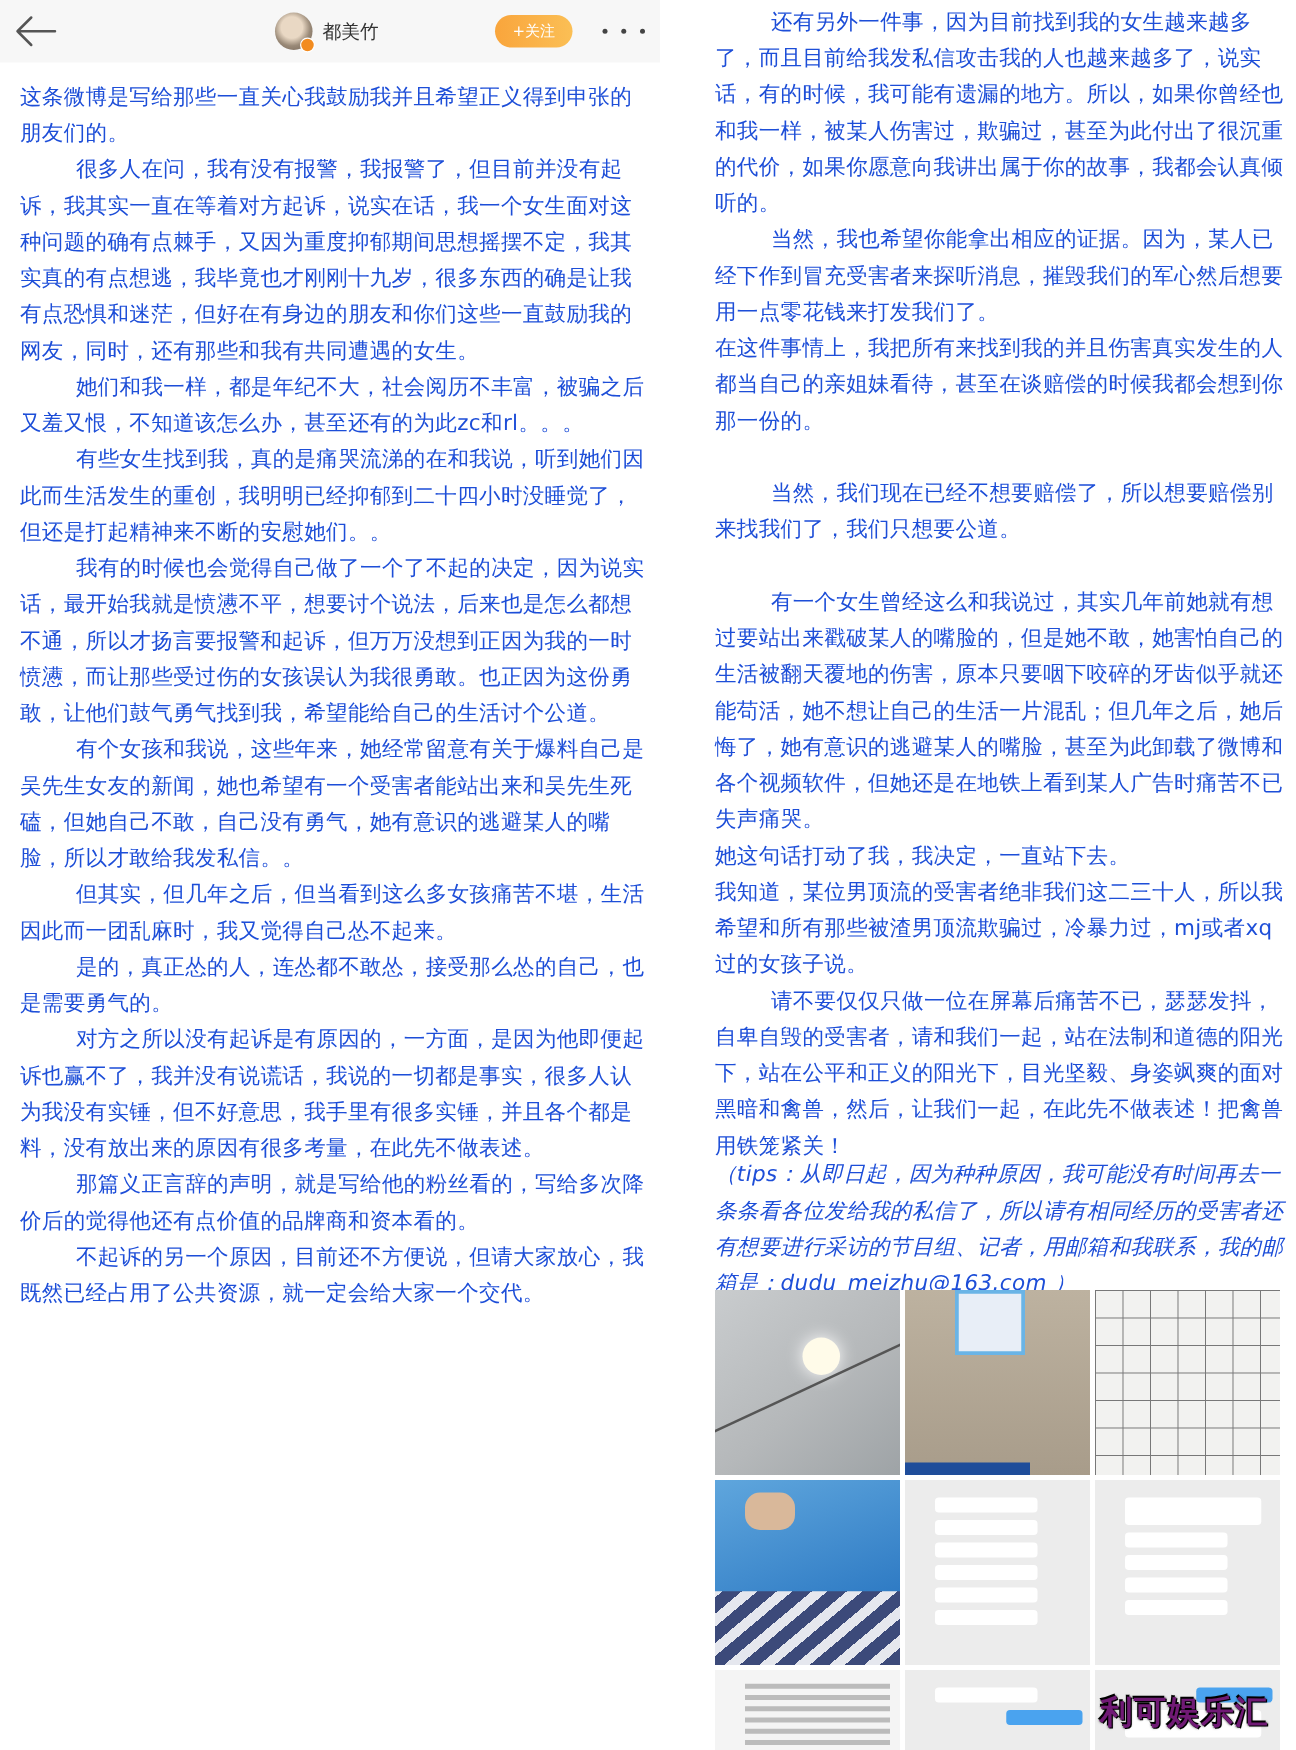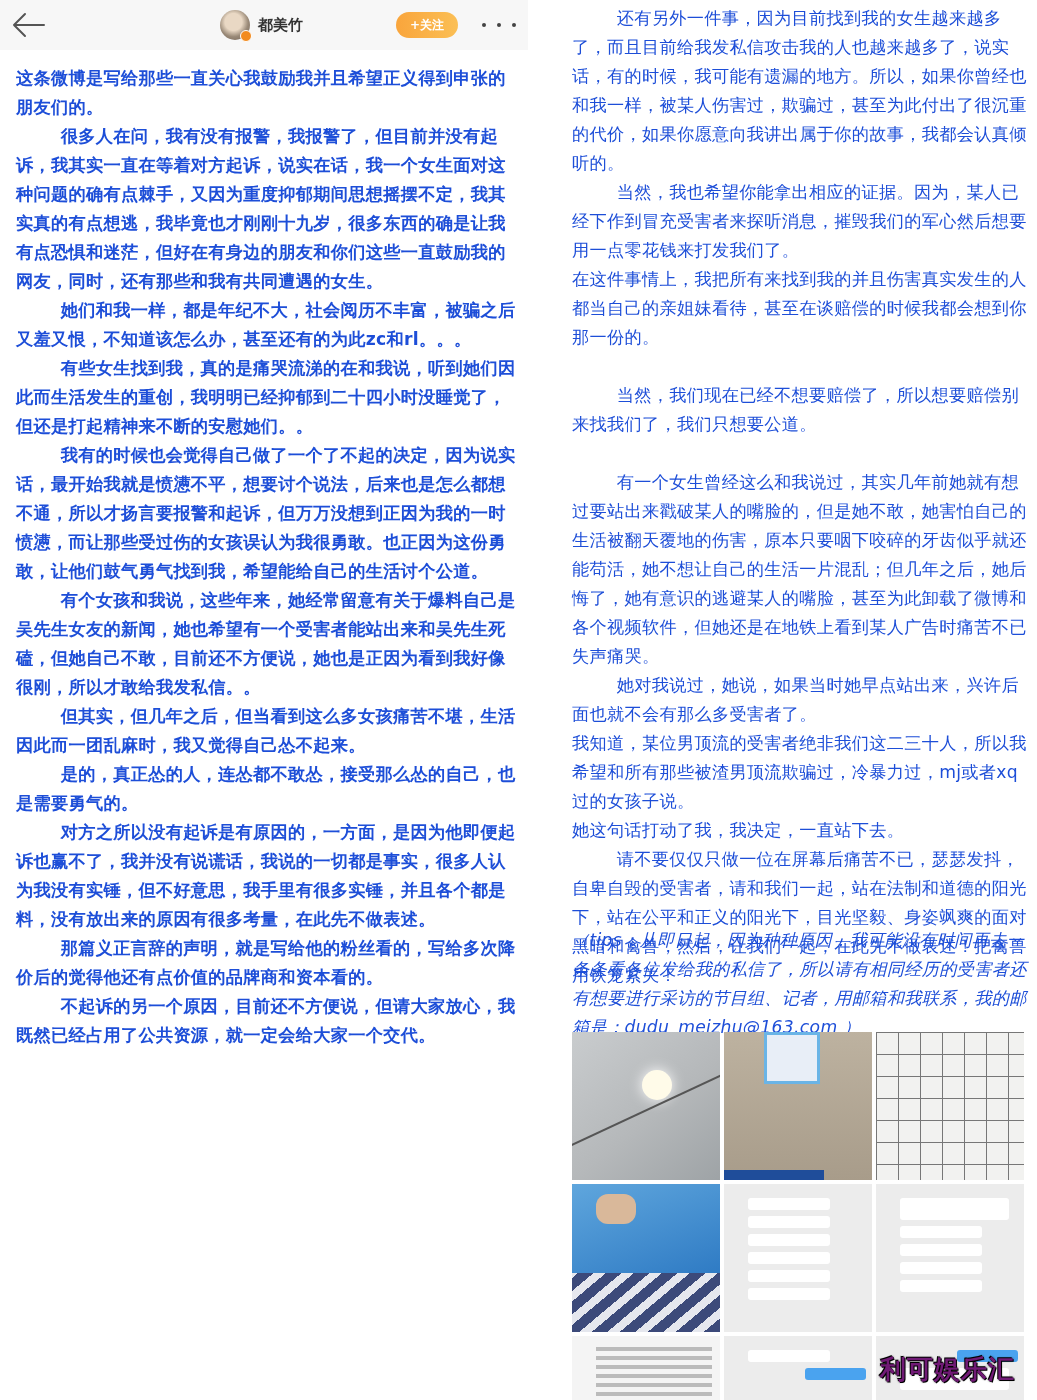--- a/index.html
+++ b/index.html
@@ -1,19 +1,19 @@
 <!DOCTYPE html>
 <html><head>
 <meta charset="utf-8">
 <style>
   * { box-sizing: border-box; margin: 0; padding: 0; }
   html, body { width: 1037px; height: 1400px; background: #ffffff; overflow: hidden; }
   body { font-family: "DejaVu Sans", "Liberation Sans", sans-serif; color: #222; position: relative; }
 
-  .col-left { position: absolute; left: 0; top: 0; width: 528px; height: 1400px; background: #fff; font-weight: bold; }
+  .col-left { position: absolute; left: 0; top: 0; width: 528px; height: 1400px; background: #fff; }
   .col-right { position: absolute; left: 532px; top: 0; width: 505px; height: 1400px; background: #fff; }
 
   .topbar { height: 50px; background: #f7f7f7; position: relative; display: flex; align-items: center; }
   .back-btn { position: absolute; left: 10px; top: 9px; width: 36px; height: 32px; cursor: pointer; }
   .user-wrap { position: absolute; left: 220px; top: 10px; display: flex; align-items: center; }
   .avatar { width: 30px; height: 30px; border-radius: 50%; background: radial-gradient(circle at 45% 40%, #e9d8c4 0 35%, #9a8a78 60%, #6c5c50 100%); position: relative; }
   .verify { position: absolute; right: -2px; bottom: -2px; width: 12px; height: 12px; border-radius: 50%; background: #f28b1f; border: 1.5px solid #fff; }
   .username { margin-left: 8px; font-size: 15px; color: #333; }
   .follow-btn { position: absolute; left: 396px; top: 12px; width: 62px; height: 26px; border-radius: 13px; background: linear-gradient(90deg, #f9a53c, #fbbf55); color: #fff; font-size: 12px; display: flex; align-items: center; justify-content: center; cursor: pointer; }
   .more-btn { position: absolute; left: 482px; top: 14px; width: 34px; height: 22px; display: flex; align-items: center; justify-content: space-between; cursor: pointer; }
@@ -71,41 +71,40 @@
         <span></span>
     </div>
   </div>
 
   <div class="text left-text">
     <p class="p">这条微博是写给那些一直关心我鼓励我并且希望正义得到申张的朋友们的。</p>
     <p class="p indent">很多人在问，我有没有报警，我报警了，但目前并没有起诉，我其实一直在等着对方起诉，说实在话，我一个女生面对这种问题的确有点棘手，又因为重度抑郁期间思想摇摆不定，我其实真的有点想逃，我毕竟也才刚刚十九岁，很多东西的确是让我有点恐惧和迷茫，但好在有身边的朋友和你们这些一直鼓励我的网友，同时，还有那些和我有共同遭遇的女生。</p>
     <p class="p indent">她们和我一样，都是年纪不大，社会阅历不丰富，被骗之后又羞又恨，不知道该怎么办，甚至还有的为此zc和rl。。。</p>
     <p class="p indent">有些女生找到我，真的是痛哭流涕的在和我说，听到她们因此而生活发生的重创，我明明已经抑郁到二十四小时没睡觉了，但还是打起精神来不断的安慰她们。。</p>
     <p class="p indent">我有的时候也会觉得自己做了一个了不起的决定，因为说实话，最开始我就是愤懑不平，想要讨个说法，后来也是怎么都想不通，所以才扬言要报警和起诉，但万万没想到正因为我的一时愤懑，而让那些受过伤的女孩误认为我很勇敢。也正因为这份勇敢，让他们鼓气勇气找到我，希望能给自己的生活讨个公道。</p>
-    <p class="p indent">有个女孩和我说，这些年来，她经常留意有关于爆料自己是吴先生女友的新闻，她也希望有一个受害者能站出来和吴先生死磕，但她自己不敢，目前还不方便说，她也是正因为看到我好像很刚，所以才敢给我发私信。。</p>
+    <p class="p indent">有个女孩和我说，这些年来，她经常留意有关于爆料自己是吴先生女友的新闻，她也希望有一个受害者能站出来和吴先生死磕，但她自己不敢，自己没有勇气，她有意识的逃避某人的嘴脸，所以才敢给我发私信。。</p>
     <p class="p indent">但其实，但几年之后，但当看到这么多女孩痛苦不堪，生活因此而一团乱麻时，我又觉得自己怂不起来。</p>
     <p class="p indent">是的，真正怂的人，连怂都不敢怂，接受那么怂的自己，也是需要勇气的。</p>
     <p class="p indent">对方之所以没有起诉是有原因的，一方面，是因为他即便起诉也赢不了，我并没有说谎话，我说的一切都是事实，很多人认为我没有实锤，但不好意思，我手里有很多实锤，并且各个都是料，没有放出来的原因有很多考量，在此先不做表述。</p>
     <p class="p indent">那篇义正言辞的声明，就是写给他的粉丝看的，写给多次降价后的觉得他还有点价值的品牌商和资本看的。</p>
     <p class="p indent">不起诉的另一个原因，目前还不方便说，但请大家放心，我既然已经占用了公共资源，就一定会给大家一个交代。</p>
   </div>
 </div>
 
 <div class="col-right">
   <div class="text right-text">
     <p class="p indent">还有另外一件事，因为目前找到我的女生越来越多了，而且目前给我发私信攻击我的人也越来越多了，说实话，有的时候，我可能有遗漏的地方。所以，如果你曾经也和我一样，被某人伤害过，欺骗过，甚至为此付出了很沉重的代价，如果你愿意向我讲出属于你的故事，我都会认真倾听的。</p>
     <p class="p indent">当然，我也希望你能拿出相应的证据。因为，某人已经下作到冒充受害者来探听消息，摧毁我们的军心然后想要用一点零花钱来打发我们了。</p>
     <p class="p">在这件事情上，我把所有来找到我的并且伤害真实发生的人都当自己的亲姐妹看待，甚至在谈赔偿的时候我都会想到你那一份的。</p>
     <div class="gap"></div>
     <p class="p indent">当然，我们现在已经不想要赔偿了，所以想要赔偿别来找我们了，我们只想要公道。</p>
     <div class="gap"></div>
     <p class="p indent">有一个女生曾经这么和我说过，其实几年前她就有想过要站出来戳破某人的嘴脸的，但是她不敢，她害怕自己的生活被翻天覆地的伤害，原本只要咽下咬碎的牙齿似乎就还能苟活，她不想让自己的生活一片混乱；但几年之后，她后悔了，她有意识的逃避某人的嘴脸，甚至为此卸载了微博和各个视频软件，但她还是在地铁上看到某人广告时痛苦不已失声痛哭。</p>
-    <p class="p indent">她对我说过，她说，如果当时她早点站出来，兴许后面也就不会有那么多受害者了。</p>
+    <p class="p">她这句话打动了我，我决定，一直站下去。</p>
     <p class="p">我知道，某位男顶流的受害者绝非我们这二三十人，所以我希望和所有那些被渣男顶流欺骗过，冷暴力过，mj或者xq过的女孩子说。</p>
-    <p class="p">她这句话打动了我，我决定，一直站下去。</p>
     <p class="p indent">请不要仅仅只做一位在屏幕后痛苦不已，瑟瑟发抖，自卑自毁的受害者，请和我们一起，站在法制和道德的阳光下，站在公平和正义的阳光下，目光坚毅、身姿飒爽的面对黑暗和禽兽，然后，让我们一起，在此先不做表述！把禽兽用铁笼紧关！</p>
   </div>
 
   <p class="text tips">（tips：从即日起，因为种种原因，我可能没有时间再去一条条看各位发给我的私信了，所以请有相同经历的受害者还有想要进行采访的节目组、记者，用邮箱和我联系，我的邮箱是：dudu_meizhu@163.com          ）</p>
 
   <div class="grid">
     <div class="thumb t1"></div>
     <div class="thumb t2"></div>
     <div class="thumb t3"></div>
     <div class="thumb t4"></div>

